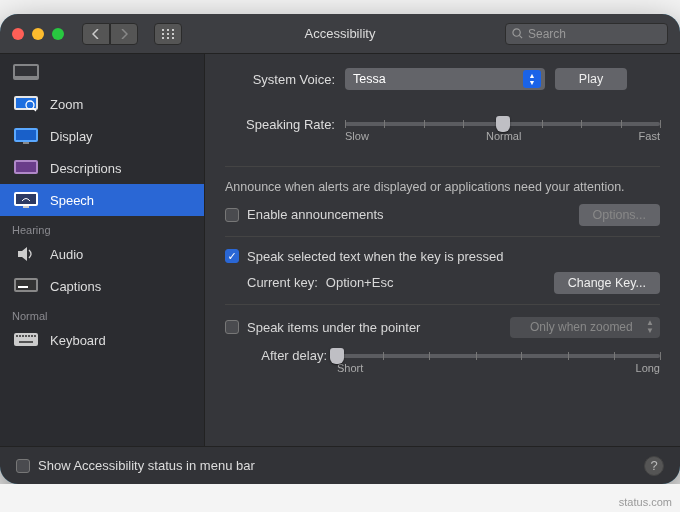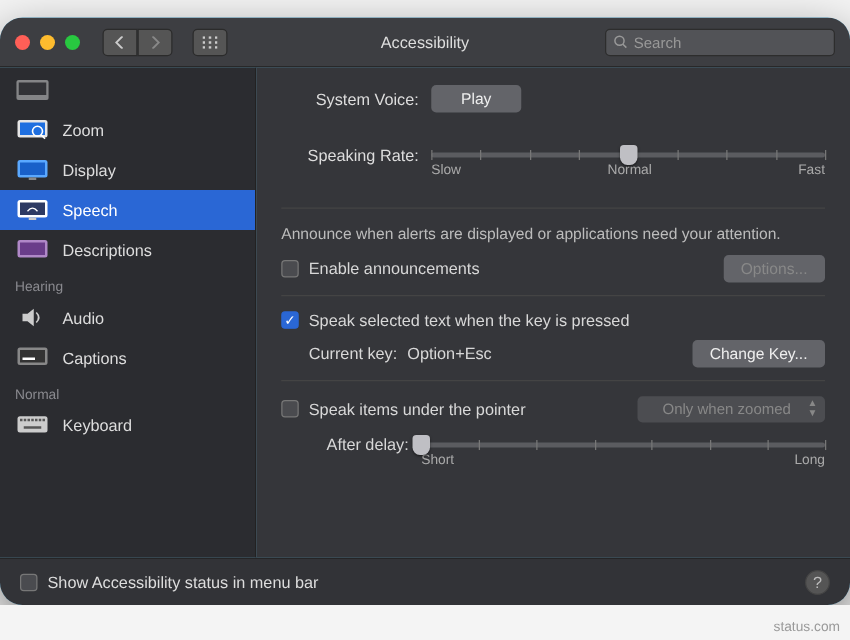--- a/index.html
+++ b/index.html
@@ -7,21 +7,21 @@
   .window { width: 680px; height: 470px; margin: 14px auto 0; background: #7dd3fc; border-radius: 18px; box-shadow: 0 15px 40px rgba(0,0,0,.5); overflow: hidden; display: flex; flex-direction: column; }
   .titlebar { height: 40px; background: #3d3e42; display: flex; align-items: center; padding: 0 12px; gap: 10px; border-bottom: 1px solid #222; }
   .traffic { display: flex; gap: 8px; }
   .tdot { width: 12px; height: 12px; border-radius: 50%; }
   .nav { display: flex; align-items: center; gap: 0; margin-left: 8px; }
   .nav button { width: 28px; height: 22px; background: #555; border: 1px solid #2b2b2b; color: #aaa; display: flex; align-items: center; justify-content: center; cursor: pointer; }
   .nav button:first-child { border-radius: 4px 0 0 4px; }
   .nav button:last-child { border-radius: 0 4px 4px 0; }
   .grid-btn { width: 28px; height: 22px; margin-left: 6px; background: #555; border: 1px solid #2b2b2b; border-radius: 4px; color: #ccc; display: flex; align-items: center; justify-content: center; cursor: pointer; }
   .title { position: absolute; left: 50%; transform: translateX(-50%); color: #ddd; font-size: 13px; }
-  .search { margin-left: auto; width: 184px; height: 22px; background: #525357; border: 1px solid #2d2d2d; border-radius: 4px; display: flex; align-items: center; padding: 0 6px; color: #999; font-size: 12px; gap: 5px; }
+  .search { margin-left: auto; width: 163px; height: 22px; background: #525357; border: 1px solid #2d2d2d; border-radius: 4px; display: flex; align-items: center; padding: 0 6px; color: #999; font-size: 12px; gap: 5px; }
   .body { flex: 1; display: flex; overflow: hidden; }
   .sidebar { width: 205px; background: #2b2c30; overflow-y: auto; border-right: 1px solid #222; padding-top: 2px; }
   .side-item { display: flex; align-items: center; gap: 10px; padding: 6px 12px; color: #ddd; font-size: 13px; cursor: pointer; }
   .side-item.sel { background: #2a67d5; color: #fff; }
   .side-group { color: #8a8a8f; font-size: 11px; padding: 8px 12px 2px; }
   .side-icon { width: 28px; height: 20px; display: flex; align-items: center; justify-content: center; }
   .content { flex: 1; background: #35363a; color: #d8d8d8; font-size: 13px; padding: 14px 20px 0 20px; overflow-y: auto; position: relative; }
   .row { display: flex; align-items: center; gap: 10px; margin-bottom: 24px; }
   .label-r { width: 110px; text-align: right; color: #ddd; }
   .select { flex: 1; height: 22px; background: #636469; border-radius: 4px; display: flex; align-items: center; justify-content: space-between; padding: 0 4px 0 8px; font-size: 12.5px; color: #fff; cursor: pointer; }
@@ -116,39 +116,39 @@
       <div class="side-item">
         <div class="side-icon">
             <svg width="26" height="18">
               <rect x="1" y="1" width="24" height="14" rx="2" fill="#5aa8ff"></rect>
               <rect x="3" y="3" width="20" height="10" fill="#1960c9"></rect>
               <rect x="10" y="15" width="6" height="2" fill="#888"></rect>
             </svg>
           </div>
         <span>Display</span>
       </div>
+      <div class="side-item">
+        <div class="side-icon">
+            <svg width="26" height="18">
+              <rect x="1" y="1" width="24" height="14" rx="2" fill="#b088c8"></rect>
+              <rect x="3" y="3" width="20" height="10" fill="#6a3d8a"></rect>
+            </svg>
+          </div>
+        <span>Descriptions</span>
+      </div>
       <div class="side-item sel">
         <div class="side-icon">
             <svg width="26" height="18">
               <rect x="1" y="1" width="24" height="14" rx="2" fill="#fff"></rect>
               <rect x="3" y="3" width="20" height="10" fill="#2d3a63"></rect>
               <path d="M9 10 Q13 5 17 10" stroke="#fff" stroke-width="1" fill="none"></path>
               <rect x="10" y="15" width="6" height="2" fill="#ccc"></rect>
             </svg>
           </div>
         <span>Speech</span>
-      </div>
-      <div class="side-item">
-        <div class="side-icon">
-            <svg width="26" height="18">
-              <rect x="1" y="1" width="24" height="14" rx="2" fill="#b088c8"></rect>
-              <rect x="3" y="3" width="20" height="10" fill="#6a3d8a"></rect>
-            </svg>
-          </div>
-        <span>Descriptions</span>
       </div>
       <div class="side-group">Hearing</div>
       <div class="side-item">
         <div class="side-icon">
             <svg width="22" height="18" viewBox="0 0 22 18">
               <path d="M3 6v6h4l5 4V2L7 6H3z" fill="#ccc"></path>
               <path d="M14 5 q4 4 0 8" stroke="#ccc" fill="none" stroke-width="1.3"></path>
             </svg>
           </div>
         <span>Audio</span>
@@ -180,20 +180,24 @@
               </g>
             </svg>
           </div>
         <span>Keyboard</span>
       </div>
     </div>
 
     <div class="content">
       <div class="row">
         <div class="label-r">System Voice:</div>
+        <div class="select" style="max-width:200px;">
+          <span>Tessa</span>
+          <span class="end-caps">▲<br>▼</span>
+        </div>
         <button class="btn" style="min-width:72px;">Play</button>
       </div>
 
       <div class="row" style="margin-bottom:2px;">
         <div class="label-r">Speaking Rate:</div>
         <div class="slider-wrap">
           <div class="track"></div>
           <div class="tick" style="left:0%"></div>
             <div class="tick" style="left:12.5%"></div>
             <div class="tick" style="left:25%"></div>

